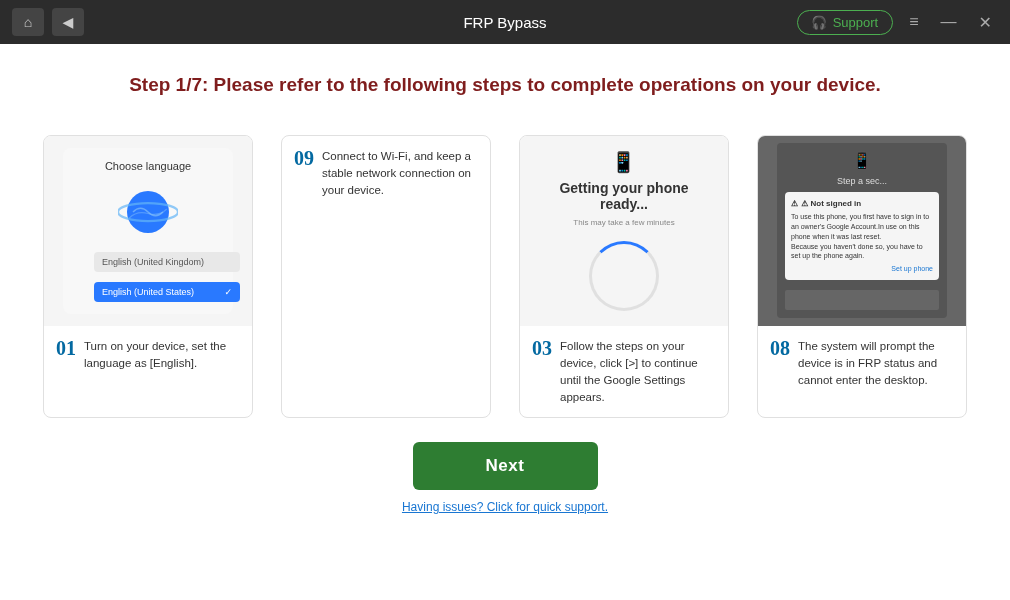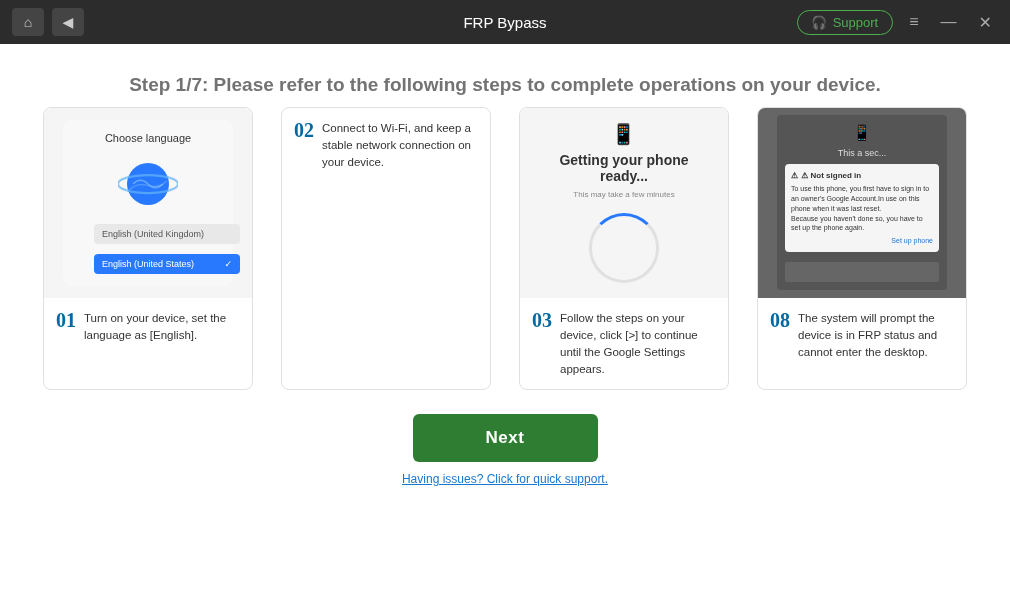--- a/index.html
+++ b/index.html
@@ -80,23 +80,23 @@
       flex: 1;
       padding: 28px 40px 20px;
       display: flex;
       flex-direction: column;
       align-items: center;
     }
 
     .page-title {
       font-size: 19px;
       font-weight: 700;
-      color: #737373;
+      color: #7f1d1d;
       text-align: center;
-      margin-bottom: 8px;
+      margin-bottom: 36px;
       line-height: 1.4;
     }
 
     
     .steps-row {
       display: flex;
       gap: 28px;
       width: 100%;
       justify-content: center;
       margin-bottom: 20px;
@@ -381,21 +381,21 @@
         </div>
       </div>
       <div class="step-desc">
         <span class="step-num">01</span>
         <span class="step-text">Turn on your device, set the language as [English].</span>
       </div>
     </div>
 
     <div class="step-card">
       <div class="step-desc">
-        <span class="step-num">02</span>
+        <span class="step-num">09</span>
         <span class="step-text">Connect to Wi-Fi, and keep a stable network connection on your device.</span>
       </div>
     </div>
 
     <div class="step-card">
       <div class="step-image">
         <div class="phone-ready-inner">
           <span class="phone-icon-sm">📱</span>
           <span class="phone-ready-title">Getting your phone ready...</span>
           <span class="phone-ready-sub">This may take a few minutes</span>
@@ -405,21 +405,21 @@
       <div class="step-desc">
         <span class="step-num">03</span>
         <span class="step-text">Follow the steps on your device, click [&gt;] to continue until the Google Settings appears.</span>
       </div>
     </div>
 
     <div class="step-card">
       <div class="step-image" style="background:#666;">
         <div class="just-sec-inner">
           <span class="just-sec-phone">📱</span>
-          <span class="just-sec-title">This a sec...</span>
+          <span class="just-sec-title">Step a sec...</span>
           <div class="not-signed-box">
             <div class="not-signed-header">
               <span>⚠</span>
               <span style="font-size:8px; color:#333;">⚠ Not signed in</span>
             </div>
             <span>To use this phone, you first have to sign in to an owner's Google Account.In use on this phone when it was last reset.</span>
             <br>
             <span>Because you haven't done so, you have to set up the phone again.</span>
             <span class="setup-phone-link">Set up phone</span>
           </div>

